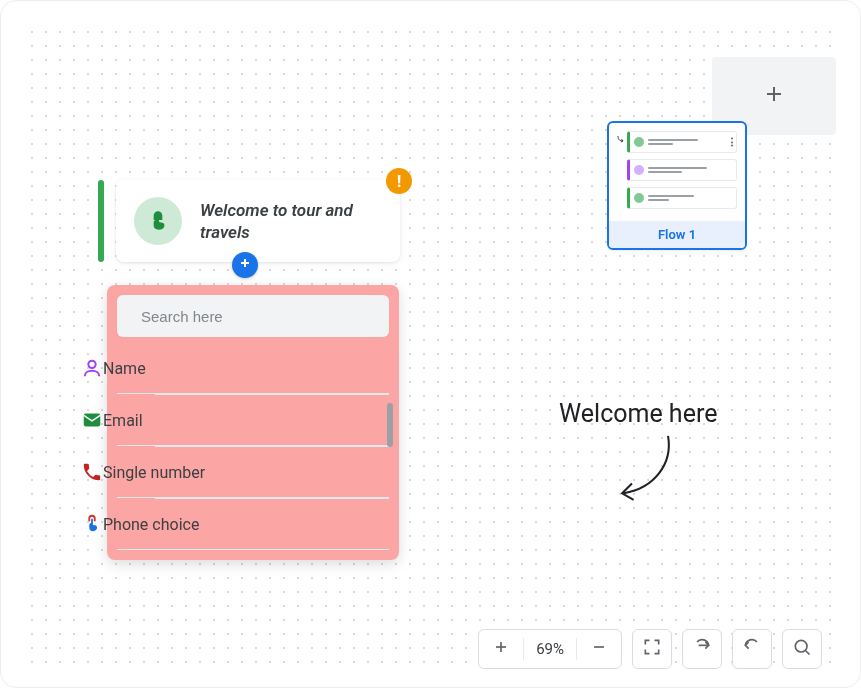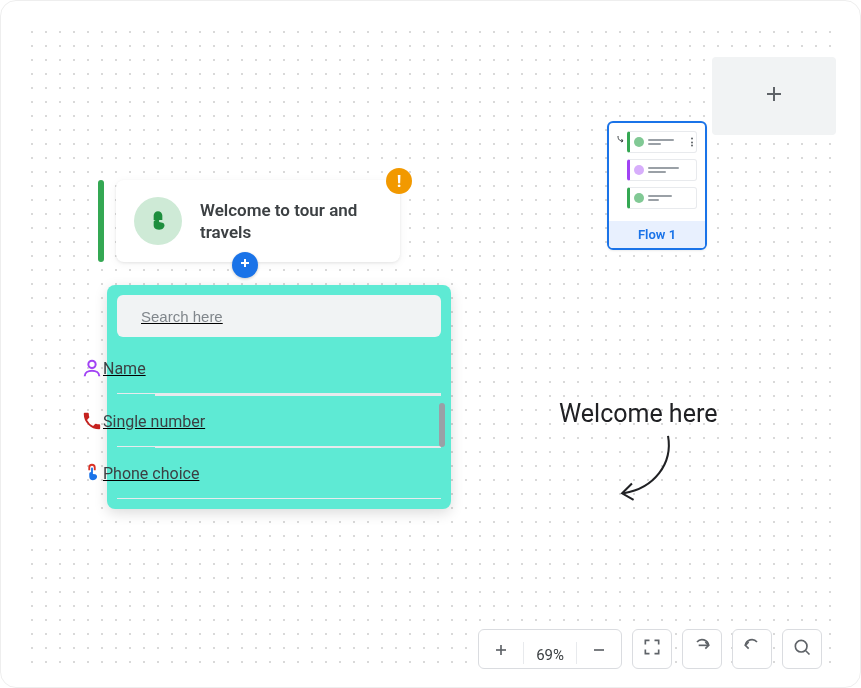--- a/index.html
+++ b/index.html
@@ -30,21 +30,21 @@
       border-radius: 4px;
       display: flex; align-items: center; justify-content: center;
       color: #5f6368;
     }
     .add-tile svg { width: 24px; height: 24px; }
 
     
     .flow-thumb {
       position: absolute;
       top: 120px; left: 606px;
-      width: 100px;
+      width: 140px;
       border: 2px solid #1a73e8;
       border-radius: 6px;
       overflow: hidden;
       background: #fff;
       box-shadow: 0 1px 2px rgba(0,0,0,.08);
     }
     .flow-thumb-body {
       padding: 8px 8px 8px 18px;
       display: flex; flex-direction: column; gap: 6px;
       position: relative;
@@ -107,21 +107,21 @@
       border-radius: 3px;
       height: 82px;
     }
     .main-card {
       margin-left: 12px;
       flex: 1;
       background: #fff;
       border-radius: 8px;
       box-shadow: 0 1px 3px rgba(0,0,0,0.08), 0 2px 10px rgba(0,0,0,0.05);
       padding: 16px 18px;
-      display: flex; align-items: center; gap: 18px;
+      display: flex; align-items: center; gap: 18px; font-style: italic;
     }
     .touch-icon {
       width: 48px; height: 48px; min-width: 48px;
       border-radius: 50%;
       background: #ceead6;
       display: flex; align-items: center; justify-content: center;
     }
     .touch-icon svg { width: 26px; height: 26px; }
     .main-card-title {
       font-size: 17px; font-weight: 600;
@@ -146,26 +146,25 @@
       color: #fff;
       display: flex; align-items: center; justify-content: center;
       box-shadow: 0 1px 3px rgba(0,0,0,.2);
     }
     .add-node-btn svg { width: 16px; height: 16px; }
 
     
     .dropdown {
       position: absolute;
       top: 284px; left: 106px;
-      width: 344px;
-      background: #5eead4;
+      width: 292px;
+      background: #fca5a5;
       border-radius: 8px;
       box-shadow: 0 4px 14px rgba(0,0,0,.14);
       padding: 10px;
-      text-decoration: underline;
     }
     .dropdown-search {
       background: #f1f3f4;
       border-radius: 6px;
       height: 42px;
       display: flex; align-items: center; gap: 12px;
       padding: 0 12px;
       color: #5f6368;
       margin-bottom: 6px;
     }
@@ -227,26 +226,26 @@
       width: 82px; height: 82px;
     }
 
     
     .toolbar {
       position: absolute;
       bottom: 18px; right: 38px;
       display: flex; align-items: center; gap: 10px;
     }
     .tb-group {
-      display: flex; align-items: flex-end;
+      display: flex; align-items: center;
       background: #fff;
       border: 1px solid #dadce0;
       border-radius: 6px;
       height: 40px;
-      padding: 4px 12px;
+      padding: 16px 12px;
       gap: 12px;
       color: #5f6368;
     }
     .tb-sep {
       width: 1px; height: 22px; background: #e8eaed;
     }
     .tb-btn {
       width: 40px; height: 40px;
       border: 1px solid #dadce0;
       background: #fff;
@@ -347,20 +346,29 @@
     <div class="dd-item">
       <span class="ico-wrap">
         <svg viewBox="0 0 24 24" fill="none" stroke="#a142f4" stroke-width="2.2">
           <circle cx="12" cy="8" r="4"></circle>
             <path d="M4 21c0-4 4-6 8-6s8 2 8 6"></path>
         </svg>
       </span>
       <span>Name</span>
     </div>
     <div class="divider"></div>
+    <div class="dd-item">
+      <span class="ico-wrap">
+        <svg viewBox="0 0 24 24" fill="#1e8e3e">
+          <rect x="3" y="5" width="18" height="14" rx="2"></rect>
+          <path d="M3 7l9 6 9-6" fill="none" stroke="#fff" stroke-width="1.5"></path>
+        </svg>
+      </span>
+      <span>Email</span>
+    </div>
     <div class="divider"></div>
     <div class="dd-item">
       <span class="ico-wrap">
         <svg viewBox="0 0 24 24" fill="#c5221f">
           <path d="M6.6 10.8a15 15 0 0 0 6.6 6.6l2.2-2.2a1 1 0 0 1 1-.25 11 11 0 0 0 3.5.55 1 1 0 0 1 1 1V20a1 1 0 0 1-1 1A17 17 0 0 1 3 4a1 1 0 0 1 1-1h3.5a1 1 0 0 1 1 1 11 11 0 0 0 .55 3.5 1 1 0 0 1-.25 1z"></path>
         </svg>
       </span>
       <span>Single number</span>
     </div>
     <div class="divider"></div>

